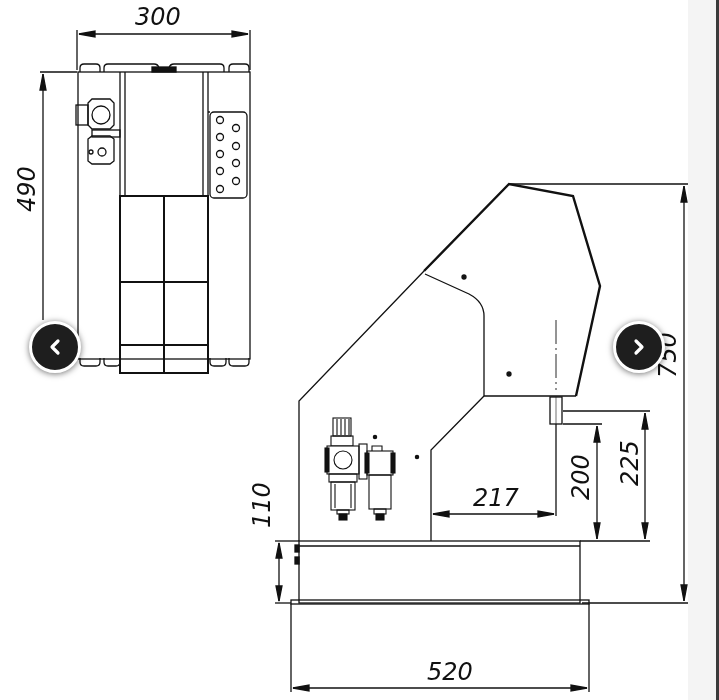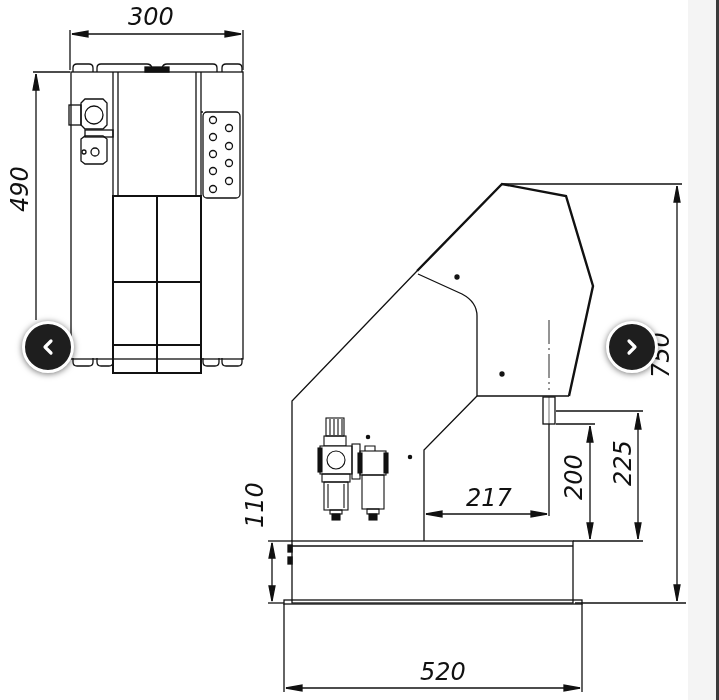--- a/index.html
+++ b/index.html
@@ -1,17 +1,17 @@
 <!DOCTYPE html>
 <html><head>
 <meta charset="utf-8">
 <style>
   html,body{margin:0;padding:0;background:#fff;}
   body{width:719px;height:700px;position:relative;overflow:hidden;font-family:"Liberation Sans",sans-serif;}
-  .viewer{position:absolute;left:0;top:0;width:688px;height:700px;background:#fff;}
+  .viewer{position:absolute;left:7px;top:0;width:688px;height:700px;background:#fff;}
   .side-strip{position:absolute;left:688px;top:0;width:28px;height:700px;background:#f4f4f4;}
   .side-border{position:absolute;left:716px;top:0;width:3px;height:700px;background:#3a3a3a;}
   svg.drawing{position:absolute;left:0;top:0;}
   .dim{font-family:"DejaVu Sans",sans-serif;font-style:italic;font-size:24px;fill:#111;}
   .nav-btn{position:absolute;width:46px;height:46px;border-radius:50%;background:#1e1e1e;
     border:3px solid #fff;box-shadow:0 1px 6px rgba(0,0,0,0.55);cursor:pointer;
     display:flex;align-items:center;justify-content:center;}
   .nav-btn svg{display:block;}
   .prev{left:22px;top:321px;}
   .next{left:606px;top:321px;}

